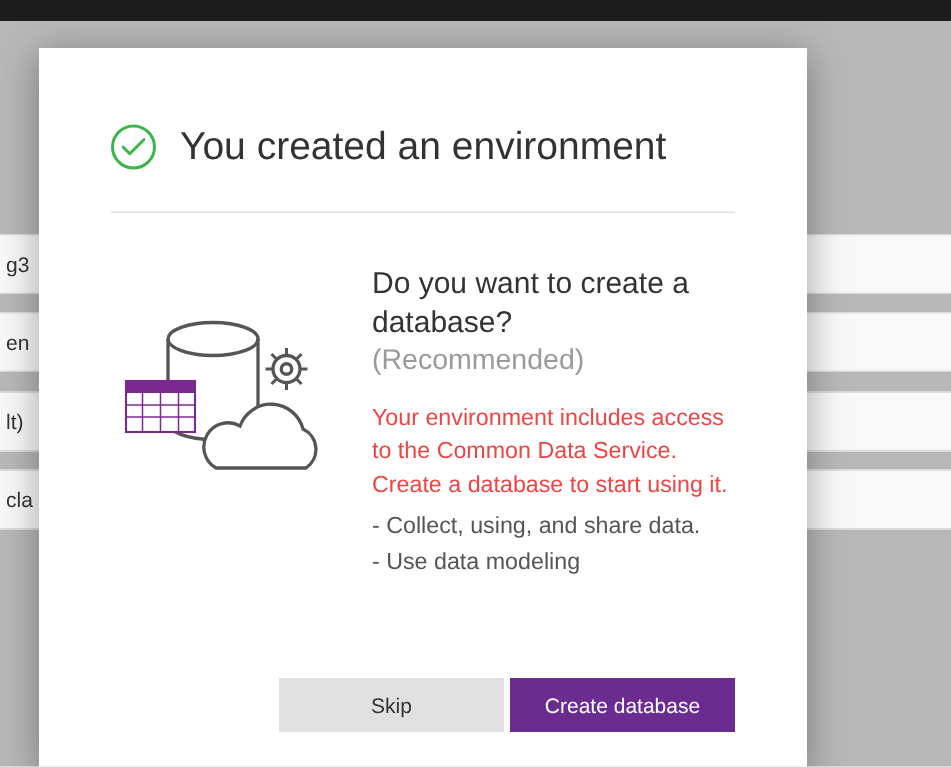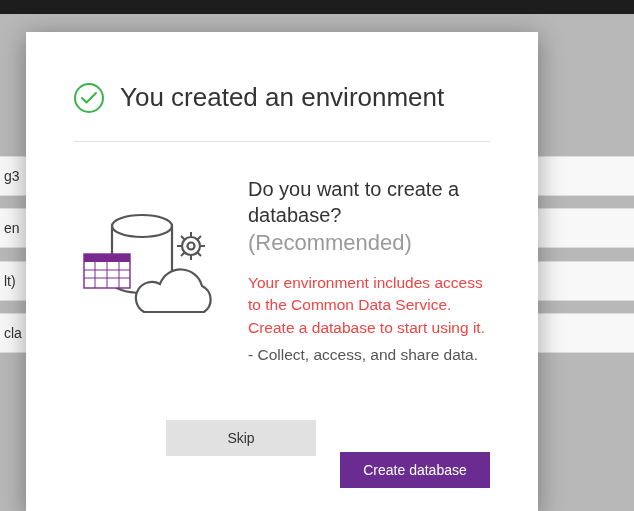--- a/index.html
+++ b/index.html
@@ -15,24 +15,24 @@
     box-shadow: 0 4px 24px rgba(0,0,0,0.35);
     padding: 50px 48px 28px 48px;
   }
   .title-row { display: flex; align-items: center; gap: 16px; }
   .title { font-size: 26px; font-weight: 300; color: #333; }
   .divider { height: 1px; background: #e1e1e1; margin-top: 28px; }
   .content { display: flex; margin-top: 34px; gap: 10px; }
   .illus { width: 164px; flex: 0 0 164px; padding-top: 28px; }
   .textcol { flex: 1; }
   .q { font-size: 20px; font-weight: 400; color: #333; line-height: 1.3; }
-  .rec { font-size: 22px; color: #9a9a9a; margin-top: 2px; }
+  .rec { font-size: 19px; color: #9a9a9a; margin-top: 2px; }
   .desc { font-size: 15.5px; color: #ef4444; margin-top: 16px; line-height: 1.45; }
   .bullets { font-size: 15.5px; color: #555; margin-top: 4px; line-height: 1.55; }
-  .footer { position: absolute; bottom: 28px; right: 48px; display: flex; gap: 24px; }
+  .footer { position: absolute; bottom: 28px; right: 48px; display: flex; gap: 4px; align-items: flex-end; }
   .btn { height: 36px; min-width: 150px; display: flex; align-items: center; justify-content: center; font-size: 14px; cursor: pointer; border: none; font-family: inherit; }
   .btn-skip { background: #e1e1e1; color: #333; }
   .btn-primary { background: #6b2c91; color: #fff; margin-top: 32px; }
   .check-icon {
     width: 30px; height: 30px; border-radius: 50%;
     border: 2px solid #3bb44a;
     display: flex; align-items: center; justify-content: center;
     flex: 0 0 auto;
   }
 </style>
@@ -101,21 +101,22 @@
             <line x1="45" y1="50" x2="45" y2="84"></line>
           </g>
         </g>
       </svg>
     </div>
     <div class="textcol">
       <div class="q">Do you want to create a database?</div>
       <div class="rec">(Recommended)</div>
       <div class="desc">Your environment includes access to the Common Data Service. Create a database to start using it.</div>
       <div class="bullets">
-        <div>- Collect, access, and share data.</div>
+        <div>- Collect, using, and share data.</div>
+        <div>- Use data modeling</div>
       </div>
     </div>
   </div>
 
   <div class="footer">
     <button class="btn btn-skip">Skip</button>
     <button class="btn btn-primary">Create database</button>
   </div>
 </div>
 

